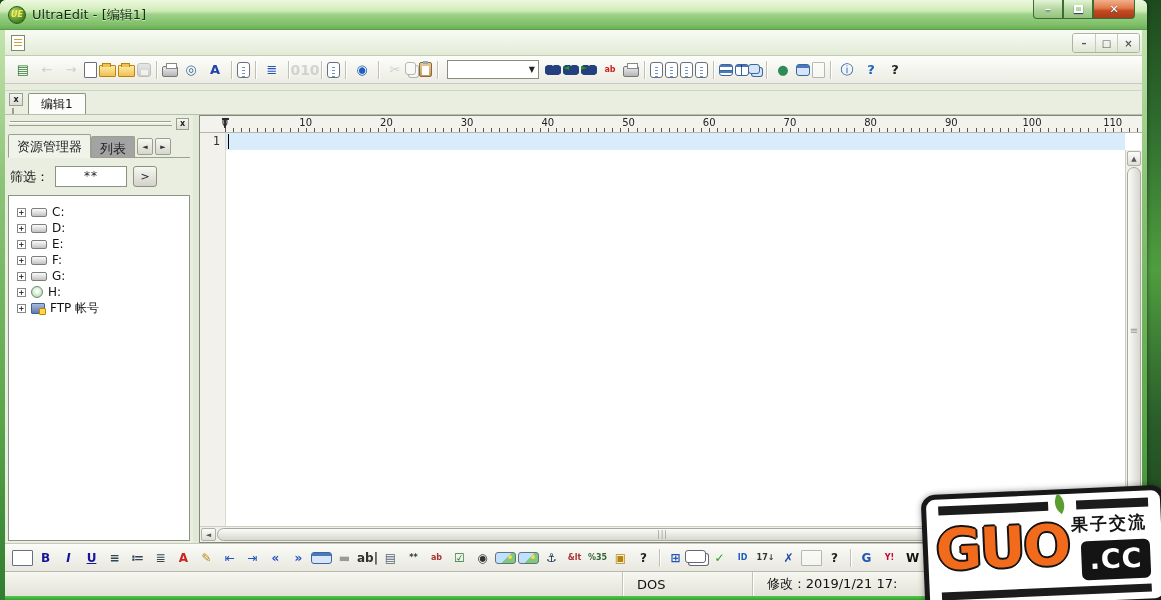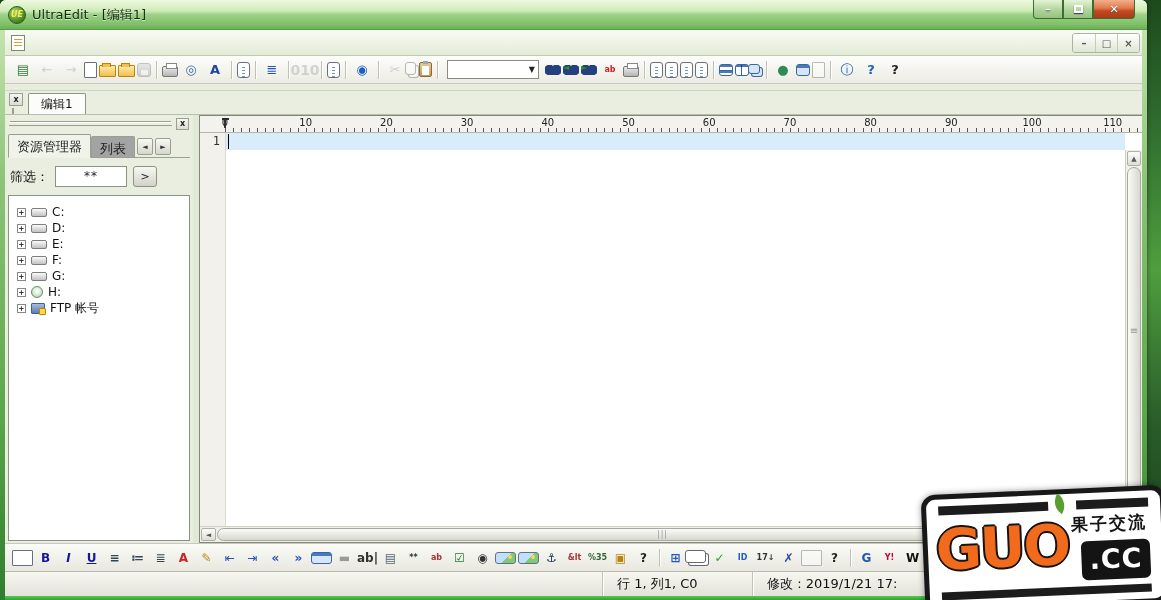--- a/index.html
+++ b/index.html
@@ -441,21 +441,21 @@
       <span class="tbi ic-page dis"></span>
       <span class="tbi" style="color: rgb(34, 34, 34); font-weight: bold;">?</span>
       <span class="tsep"></span>
       <span class="tbi" style="color: rgb(34, 85, 187); font-weight: bold;">G</span>
       <span class="tbi" style="font-size: 8px; font-weight: bold; color: rgb(204, 0, 51);">Y!</span>
       <span class="tbi" style="color: rgb(17, 17, 17); font-weight: bold;">W</span>
     </div>
 
   <div class="statusbar">
     <div class="sseg sseg0"></div>
-    <div class="sseg sseg1">行 1, 列1, C0</div>
+    <div class="sseg sseg2">DOS</div>
     <div class="sseg sseg3">修改 : 2019/1/21 17:</div>
   </div>
   <div class="frame-bottom"></div>
 </div>
 
 <div class="watermark">
   <div class="wm-topbar"></div>
   <div class="wm-leaf"></div>
   <div class="wm-topbar2"></div>
   <div class="wm-caption">果子交流</div>

